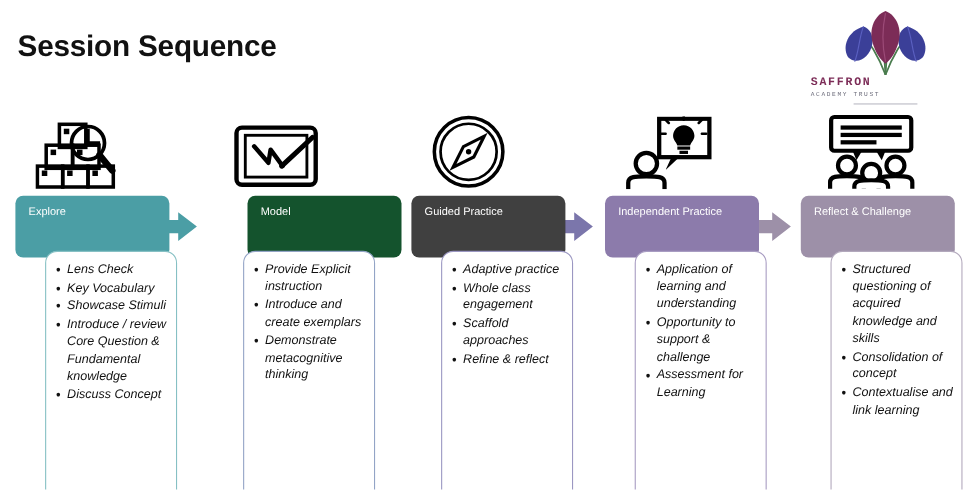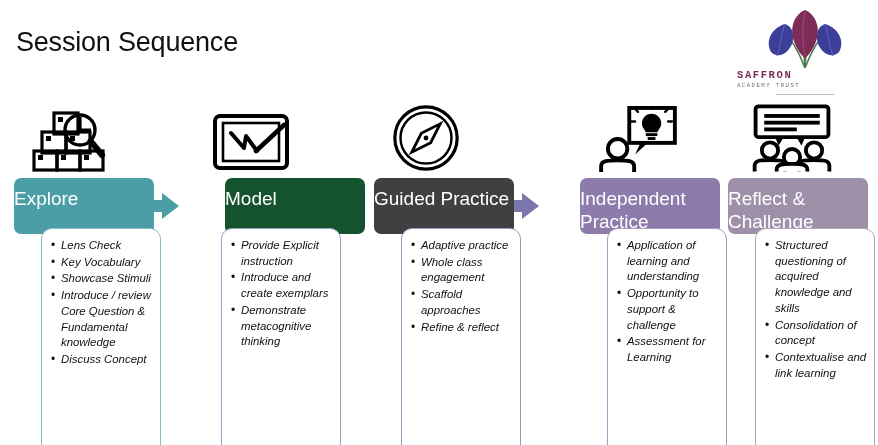--- a/index.html
+++ b/index.html
@@ -15,21 +15,21 @@
     font-family: "Liberation Sans", sans-serif;
     -webkit-font-smoothing: antialiased;
   }
 
   
   .page-title {
     position: absolute;
     left: 16px;
     top: 27px;
     font-size: 27px;
-    font-weight: normal;
+    font-weight: bold;
     color: #111111;
     letter-spacing: -0.2px;
     white-space: nowrap;
   }
 
   
   .logo {
     position: absolute;
     left: 737px;
     top: 8px;
@@ -91,23 +91,23 @@
     box-sizing: border-box;
   }
   .stage-header {
     position: absolute;
     top: 178px;
     left: 0;
     width: 140px;
     height: 56px;
     border-radius: 7px;
     color: #ffffff;
-    font-size: 19px;
+    font-size: 10px;
     line-height: 1.22;
-    padding: 9px 0 0 0;
+    padding: 9px 0 0 12px;
     box-sizing: border-box;
     z-index: 2;
   }
   .stage-card {
     position: absolute;
     top: 228px;
     left: 27px;
     width: 120px;
     height: 246px;
     background: #ffffff;
@@ -288,21 +288,21 @@
     </ul>
   </div>
 </div>
 
 <div class="arrow" style="left:496px;">
   <svg viewBox="0 0 44 28" width="44" height="28">
     <path d="M0 8 L26 8 L26 1 L43 14 L26 27 L26 20 L0 20 Z" fill="#7b76ab"></path>
   </svg>
 </div>
 
-<div class="stage" style="left:580px;">
+<div class="stage" style="left:550px;">
   <div class="stage-icon">
     <svg viewBox="0 0 82 68" width="80" height="66">
       <rect x="32" y="2" width="47" height="36" fill="none" stroke="#000000" stroke-width="4"></rect>
       <path d="M44 37 L38 50 L52 37 Z" fill="#000000"></path>
       <g transform="translate(47,8)">
         <path d="M8 0 C14 0 18 5 18 10 C18 14 15 16 14 19 L2 19 C1 16 -2 14 -2 10 C-2 5 2 0 8 0 Z" fill="#000000"></path>
         <rect x="2" y="20" width="12" height="3" fill="#000000"></rect>
         <rect x="4" y="24" width="8" height="3" fill="#000000"></rect>
         <g stroke="#000000" stroke-width="2.4" stroke-linecap="round">
           <path d="M8 -5 L8 -9"></path>

